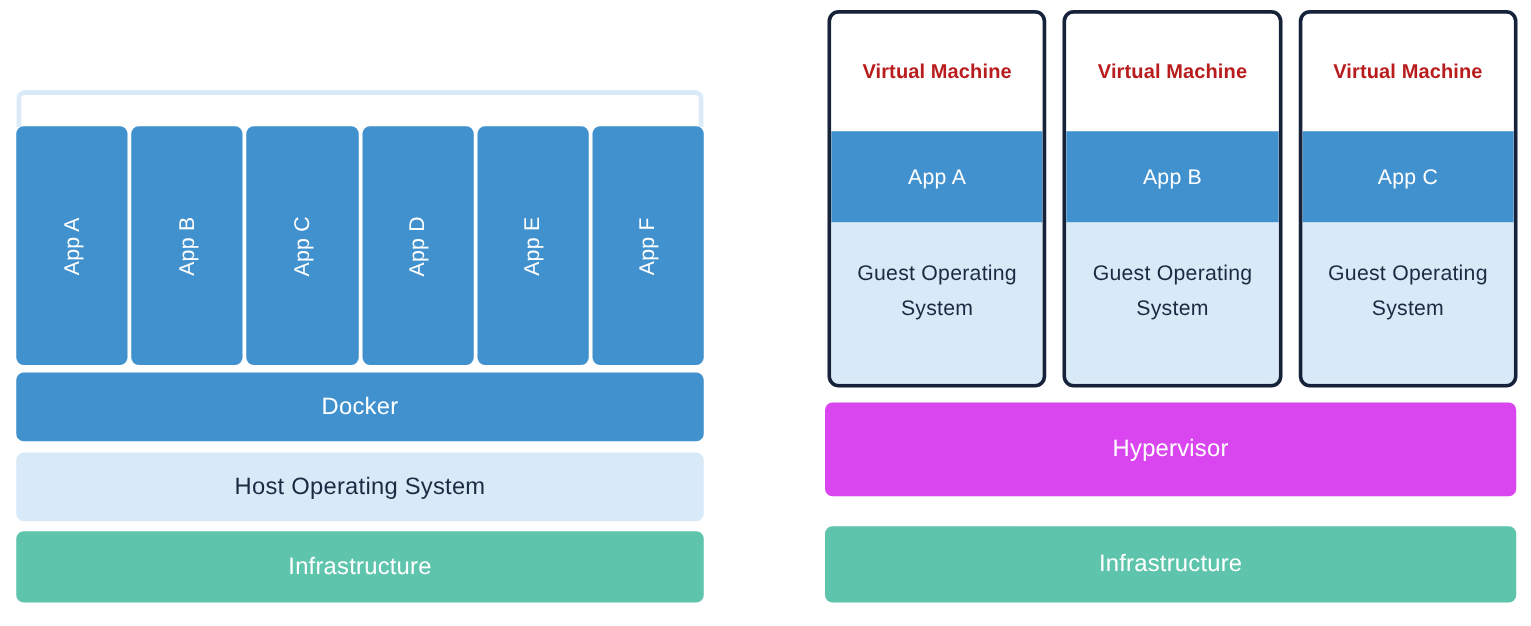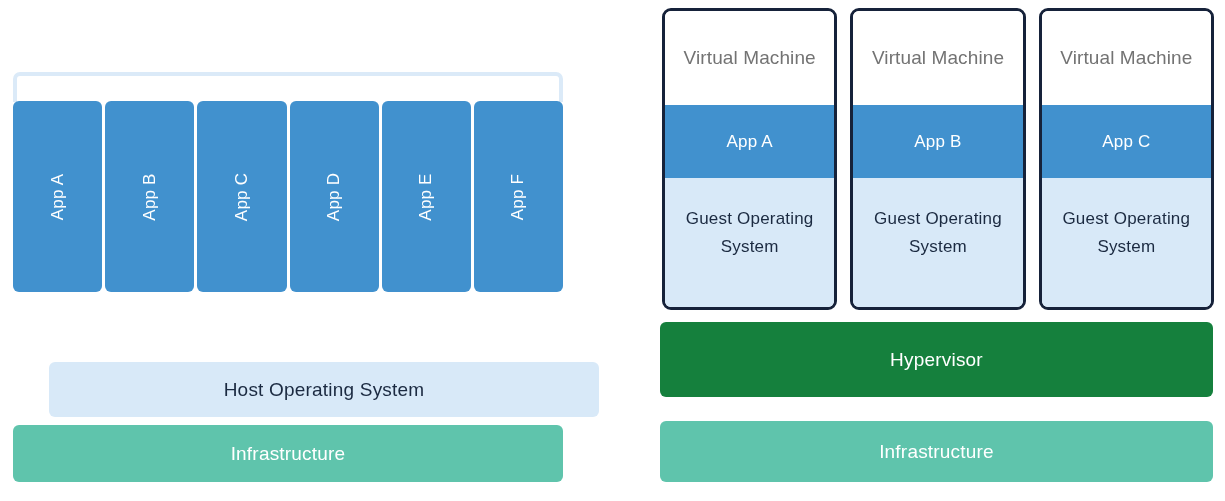--- a/index.html
+++ b/index.html
@@ -105,21 +105,20 @@
     width: 550px;
     height: 55px;
     background: #d8e9f8;
     border-radius: 6px;
     display: flex;
     align-items: center;
     justify-content: center;
     color: #1b2a41;
     font-size: 19px;
     letter-spacing: .2px;
-    margin-left: 36px;
   }
 
   #infra-bar-left {
     position: absolute;
     left: 13px;
     top: 425px;
     width: 550px;
     height: 57px;
     background: #5fc4ac;
     border-radius: 6px;
@@ -159,23 +158,23 @@
     flex-direction: column;
     overflow: hidden;
   }
   .vm-card-header {
     height: 94px;
     flex: 0 0 94px;
     background: #ffffff;
     display: flex;
     align-items: center;
     justify-content: center;
-    color: #737373;
-    font-size: 19px;
-    font-weight: 400;
+    color: #b91c1c;
+    font-size: 16px;
+    font-weight: 700;
     letter-spacing: .1px;
   }
   .vm-card-app {
     height: 73px;
     flex: 0 0 73px;
     background: #4191ce;
     display: flex;
     align-items: center;
     justify-content: center;
     color: #ffffff;
@@ -196,21 +195,21 @@
     padding-bottom: 20px;
     box-sizing: border-box;
   }
 
   #hypervisor-bar {
     position: absolute;
     left: 0px;
     top: 322px;
     width: 553px;
     height: 75px;
-    background: #15803d;
+    background: #d946ef;
     border-radius: 6px;
     display: flex;
     align-items: center;
     justify-content: center;
     color: #ffffff;
     font-size: 19px;
     letter-spacing: .2px;
   }
 
   #infra-bar-right {
@@ -251,20 +250,21 @@
       <span class="app-tile-label">App D</span>
     </div>
     <div class="app-tile">
       <span class="app-tile-label">App E</span>
     </div>
     <div class="app-tile">
       <span class="app-tile-label">App F</span>
     </div>
   </div>
 
+  <div id="docker-bar">Docker</div>
 
   <div id="host-os-bar">Host Operating System</div>
 
   <div id="infra-bar-left">Infrastructure</div>
 </div>
 
 <div id="vm-panel">
 
   <div id="vm-card-row">
 

